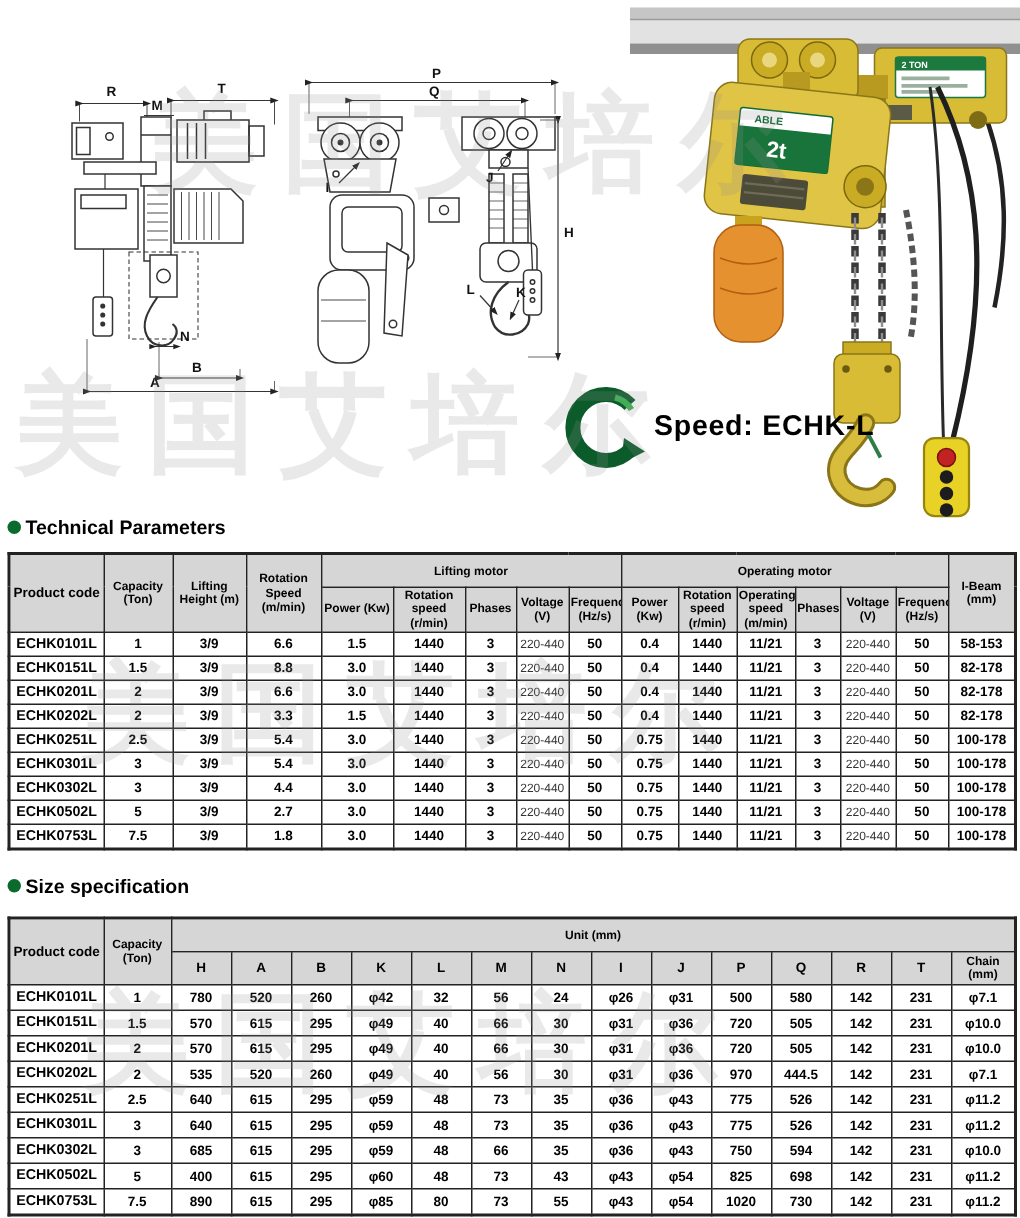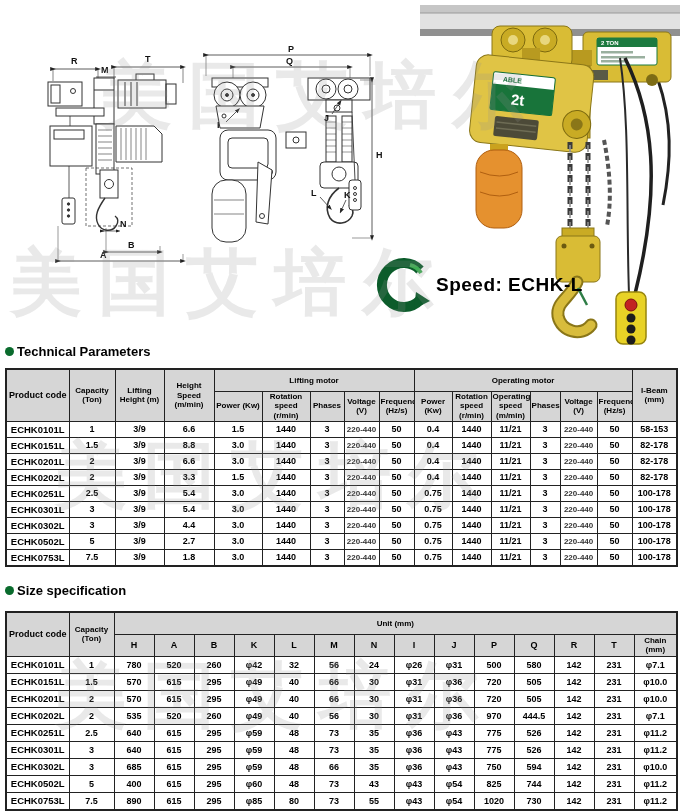--- a/index.html
+++ b/index.html
@@ -30,21 +30,21 @@
   .model-badge{position:absolute;left:374px;top:256px;display:flex;align-items:center;gap:4px;z-index:3;}
   .model-text{font-weight:bold;font-size:19px;color:#000;letter-spacing:0.5px;}
 
   
   table{position:absolute;left:5px;border-collapse:collapse;table-layout:fixed;
         background:#fff;border:2px solid #222;z-index:2;}
   th,td{border:1px solid #222;text-align:center;vertical-align:middle;padding:0 1px;overflow:hidden;}
   th{background:#d6d6d6;font-weight:bold;font-size:8px;line-height:1.18;color:#000;}
   td{font-size:9px;font-weight:bold;height:15px;color:#000;}
   td.code{font-size:9.5px;}
-  td.light{font-weight:bold;font-size:8px;color:#333;margin-top:23px;}
+  td.light{font-weight:normal;font-size:8px;color:#333;margin-top:23px;}
   .tech-table{top:368px;width:671px;}
   .tech-table thead tr:first-child{height:22px;}
   .tech-table thead tr:nth-child(2){height:30px;}
   .size-table{top:611px;width:671px;}
   .size-table thead tr{height:22px;}
   .size-table td{height:16px;}
   .size-table th.letter{font-size:9px;}
 </style>
 </head>
 <body>
@@ -344,21 +344,21 @@
         <col style="width:30px">
         <col style="width:37px">
         <col style="width:35px">
       <col style="width:45px">
     </colgroup>
     <thead>
       <tr>
         <th rowspan="2" style="font-size:9px">Product code</th>
         <th rowspan="2">Capacity (Ton)</th>
         <th rowspan="2">Lifting Height (m)</th>
-        <th rowspan="2">Height Speed (m/min)</th>
+        <th rowspan="2">Rotation Speed (m/min)</th>
         <th colspan="5">Lifting motor</th>
         <th colspan="6">Operating motor</th>
         <th rowspan="2">I-Beam (mm)</th>
       </tr>
       <tr>
         <th>Power (Kw)</th>
         <th>Rotation speed (r/min)</th>
         <th>Phases</th>
         <th>Voltage (V)</th>
         <th>Frequency (Hz/s)</th>
@@ -716,21 +716,21 @@
           <td>400</td>
           <td>615</td>
           <td>295</td>
           <td>φ60</td>
           <td>48</td>
           <td>73</td>
           <td>43</td>
           <td>φ43</td>
           <td>φ54</td>
           <td>825</td>
-          <td>744</td>
+          <td>698</td>
           <td>142</td>
           <td>231</td>
           <td>φ11.2</td>
         </tr>
         <tr>
           <td class="code">ECHK0753L</td>
           <td>7.5</td>
           <td>890</td>
           <td>615</td>
           <td>295</td>

